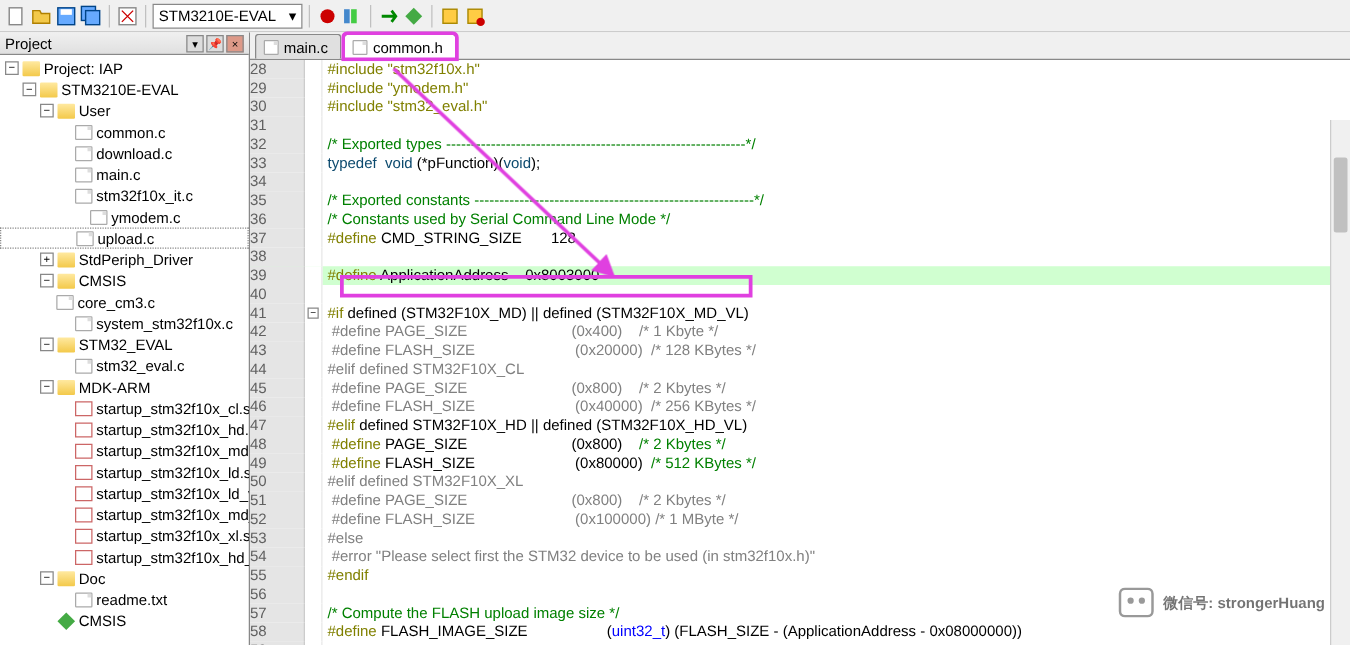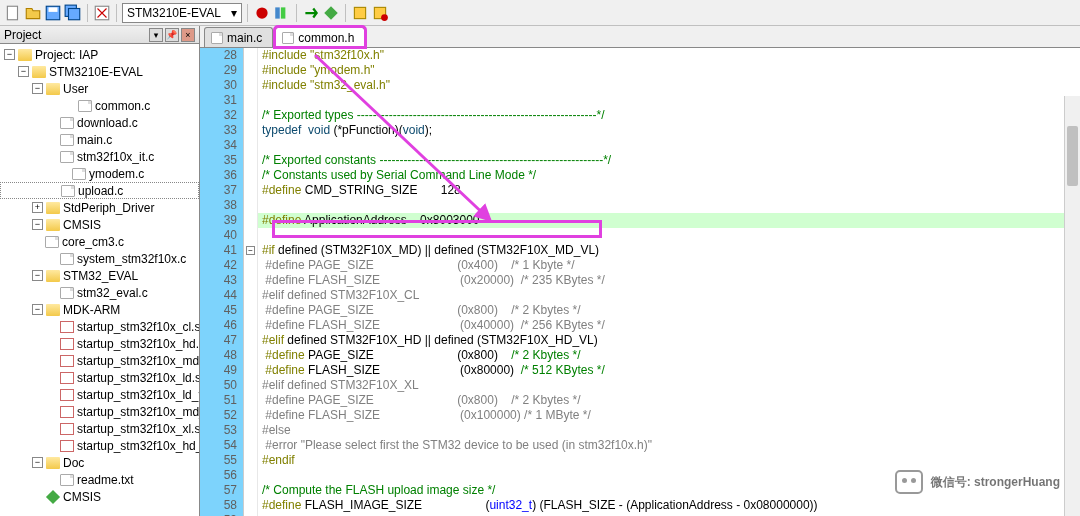--- a/index.html
+++ b/index.html
@@ -26,21 +26,21 @@
 .diamond { width: 10px; height: 10px; background: #4a4; transform: rotate(45deg); margin: 0 5px 0 2px; }
 .editor { flex: 1; display: flex; flex-direction: column; background: #fff; }
 .tabs { height: 22px; background: #f0f0f0; display: flex; align-items: flex-end; padding-left: 4px; border-bottom: 1px solid #888; }
 .tab { height: 20px; padding: 0 10px 0 6px; background: #e0e0e0; border: 1px solid #888; border-bottom: none; border-radius: 3px 3px 0 0; margin-right: 2px; display: flex; align-items: center; gap: 4px; font-size: 11px; cursor: pointer; }
 .tab.active { background: #fff; justify-content: space-between; }
 .tab.hl { outline: 3px solid #e040e0; outline-offset: -1px; z-index: 5; }
 .tab-icon { width: 12px; height: 12px; }
 .code { flex: 1; overflow: auto; font-family: Consolas, monospace; font-size: 13px; position: relative; }
 .line { display: flex; height: 15px; }
 .line.hl-row { background: #d0ffd0; }
-.gutter { width: 44px; text-align: right; padding-right: 6px; color: #606060; background: #7dd3fc; border-right: 1px solid #ccc; user-select: none; flex-shrink: 0; }
+.gutter { width: 44px; text-align: left; padding-right: 6px; color: #606060; background: #e5e5e5; border-right: 1px solid #ccc; user-select: none; flex-shrink: 0; }
 .fold { width: 14px; background: #fff; border-right: 1px solid #e8e8e8; flex-shrink: 0; display: flex; align-items: center; justify-content: center; }
 .fold-mark { width: 9px; height: 9px; border: 1px solid #888; font-size: 8px; display: flex; align-items: center; justify-content: center; line-height: 1; }
 .code-txt { padding-left: 4px; white-space: pre; }
 .kw { color: #0c4a6e; }
 .pp { color: #808000; }
 .cm { color: #008000; }
 .typ { color: #0000ff; }
 .gray { color: #808080; }
 .hl-box { position: absolute; border: 3px solid #e040e0; pointer-events: none; z-index: 10; }
 .arrow { position: absolute; z-index: 15; pointer-events: none; }
@@ -144,21 +144,21 @@
         <div class="tree-item" style="padding-left: 18px;">
           <span class="expand">−</span>
           <span class="tree-icon folder"></span>
           <span>STM3210E-EVAL</span>
         </div>
         <div class="tree-item" style="padding-left: 32px;">
           <span class="expand">−</span>
           <span class="tree-icon folder"></span>
           <span>User</span>
         </div>
-        <div class="tree-item" style="padding-left: 64px;">
+        <div class="tree-item" style="padding-left: 46px;">
           <span style="width: 14px; flex-shrink: 0;"></span>
           <span class="tree-icon file"></span>
           <span>common.c</span>
         </div>
         <div class="tree-item" style="padding-left: 46px;">
           <span style="width: 14px; flex-shrink: 0;"></span>
           <span class="tree-icon file"></span>
           <span>download.c</span>
         </div>
         <div class="tree-item" style="padding-left: 46px;">
@@ -359,21 +359,21 @@
           <div class="code-txt"><span class="pp">#if</span><span> defined (STM32F10X_MD) || defined (STM32F10X_MD_VL)</span></div>
         </div>
         <div class="line">
           <div class="gutter">42</div>
           <div class="fold"></div>
           <div class="code-txt"><span class="gray"> #define PAGE_SIZE                         (0x400)    /* 1 Kbyte */</span></div>
         </div>
         <div class="line">
           <div class="gutter">43</div>
           <div class="fold"></div>
-          <div class="code-txt"><span class="gray"> #define FLASH_SIZE                        (0x20000)  /* 235 KBytes */</span></div>
+          <div class="code-txt"><span class="gray"> #define FLASH_SIZE                        (0x20000)  /* 128 KBytes */</span></div>
         </div>
         <div class="line">
           <div class="gutter">44</div>
           <div class="fold"></div>
           <div class="code-txt"><span class="gray">#elif defined STM32F10X_CL</span></div>
         </div>
         <div class="line">
           <div class="gutter">45</div>
           <div class="fold"></div>
           <div class="code-txt"><span class="gray"> #define PAGE_SIZE                         (0x800)    /* 2 Kbytes */</span></div>

